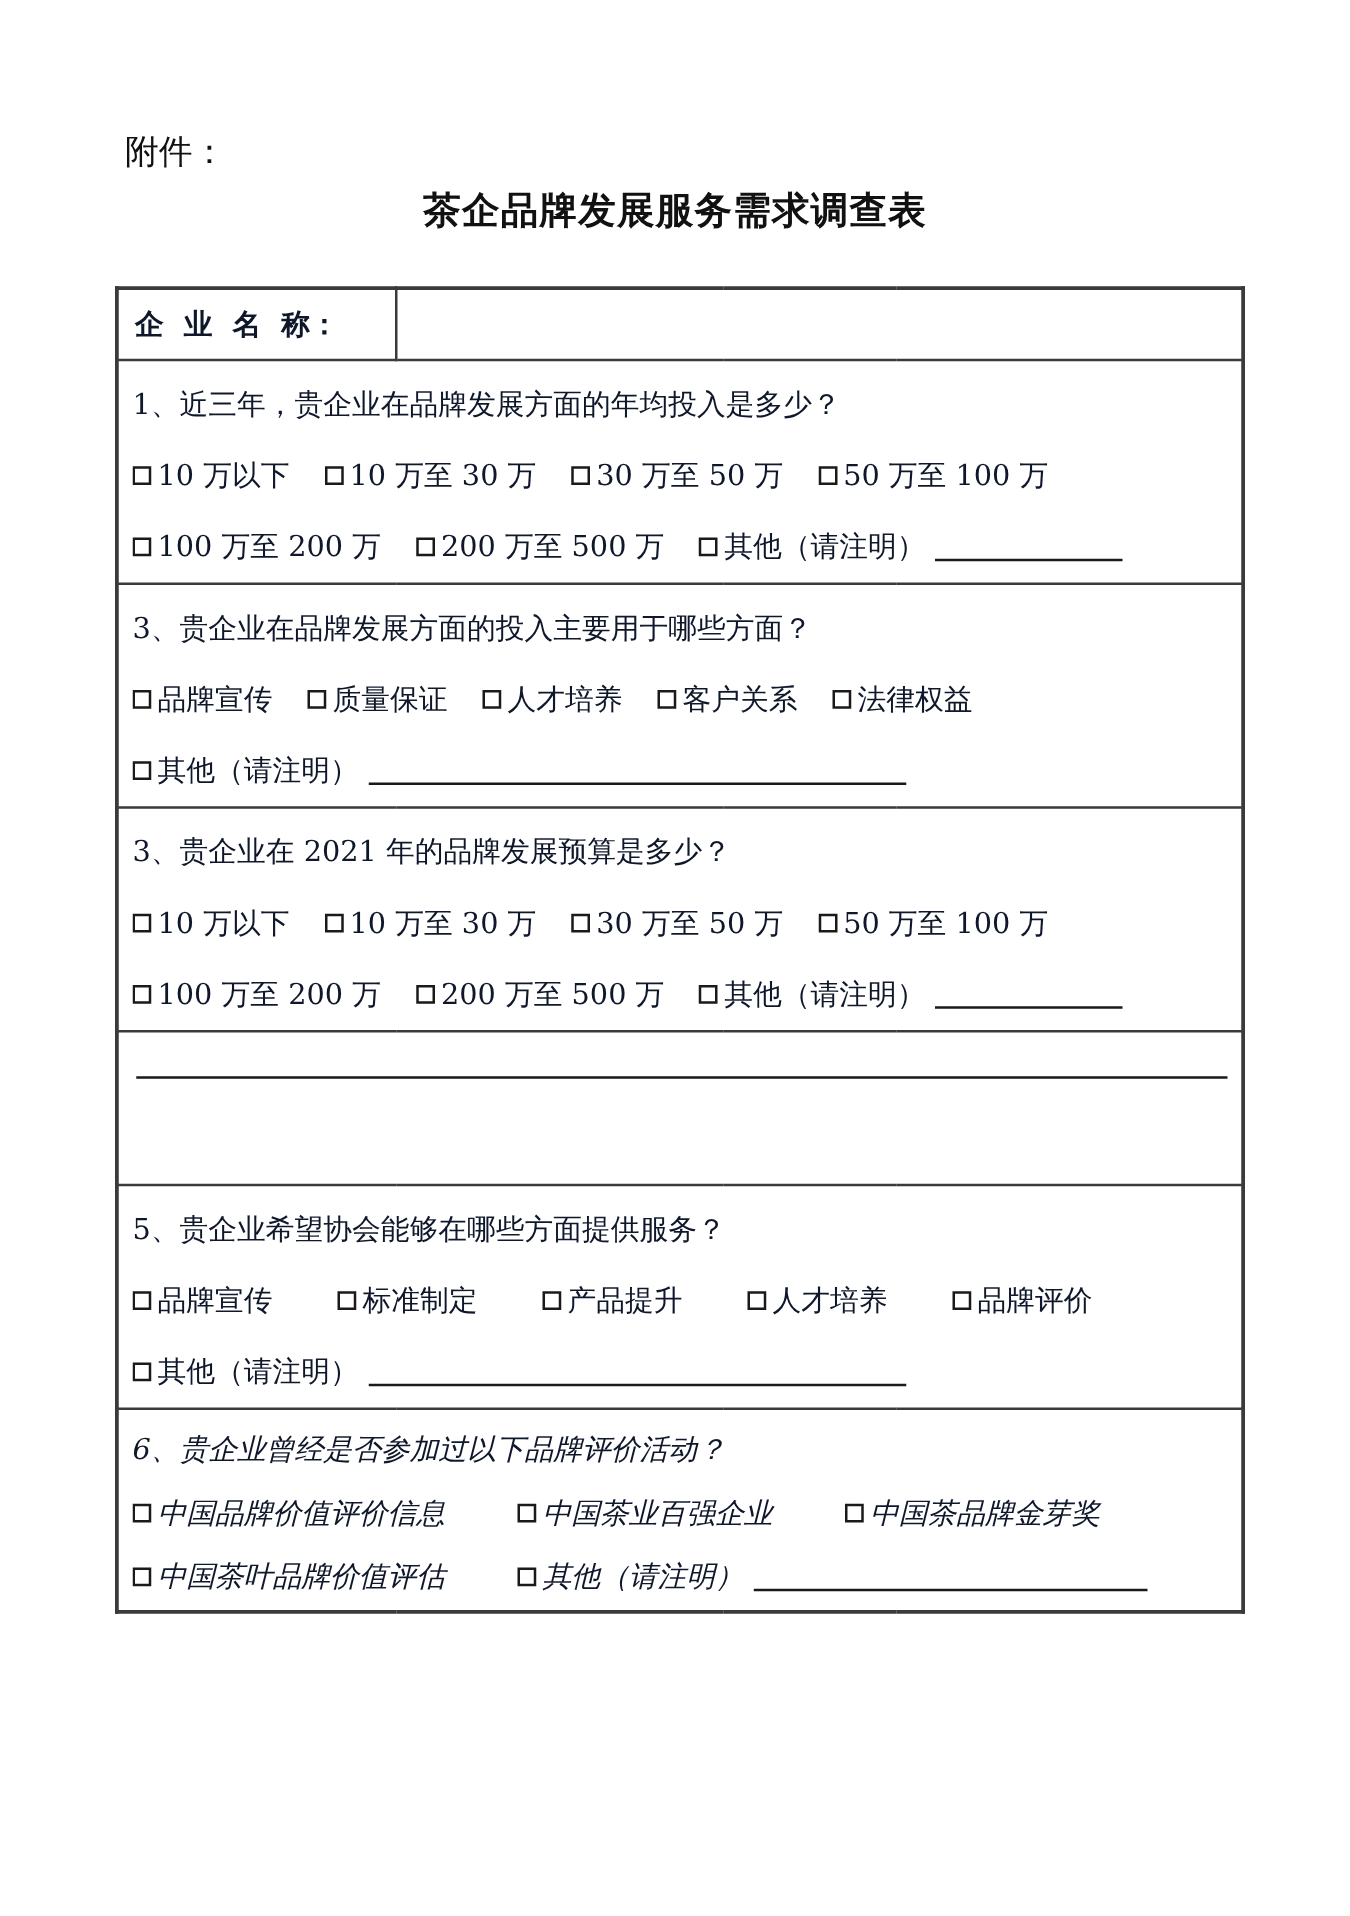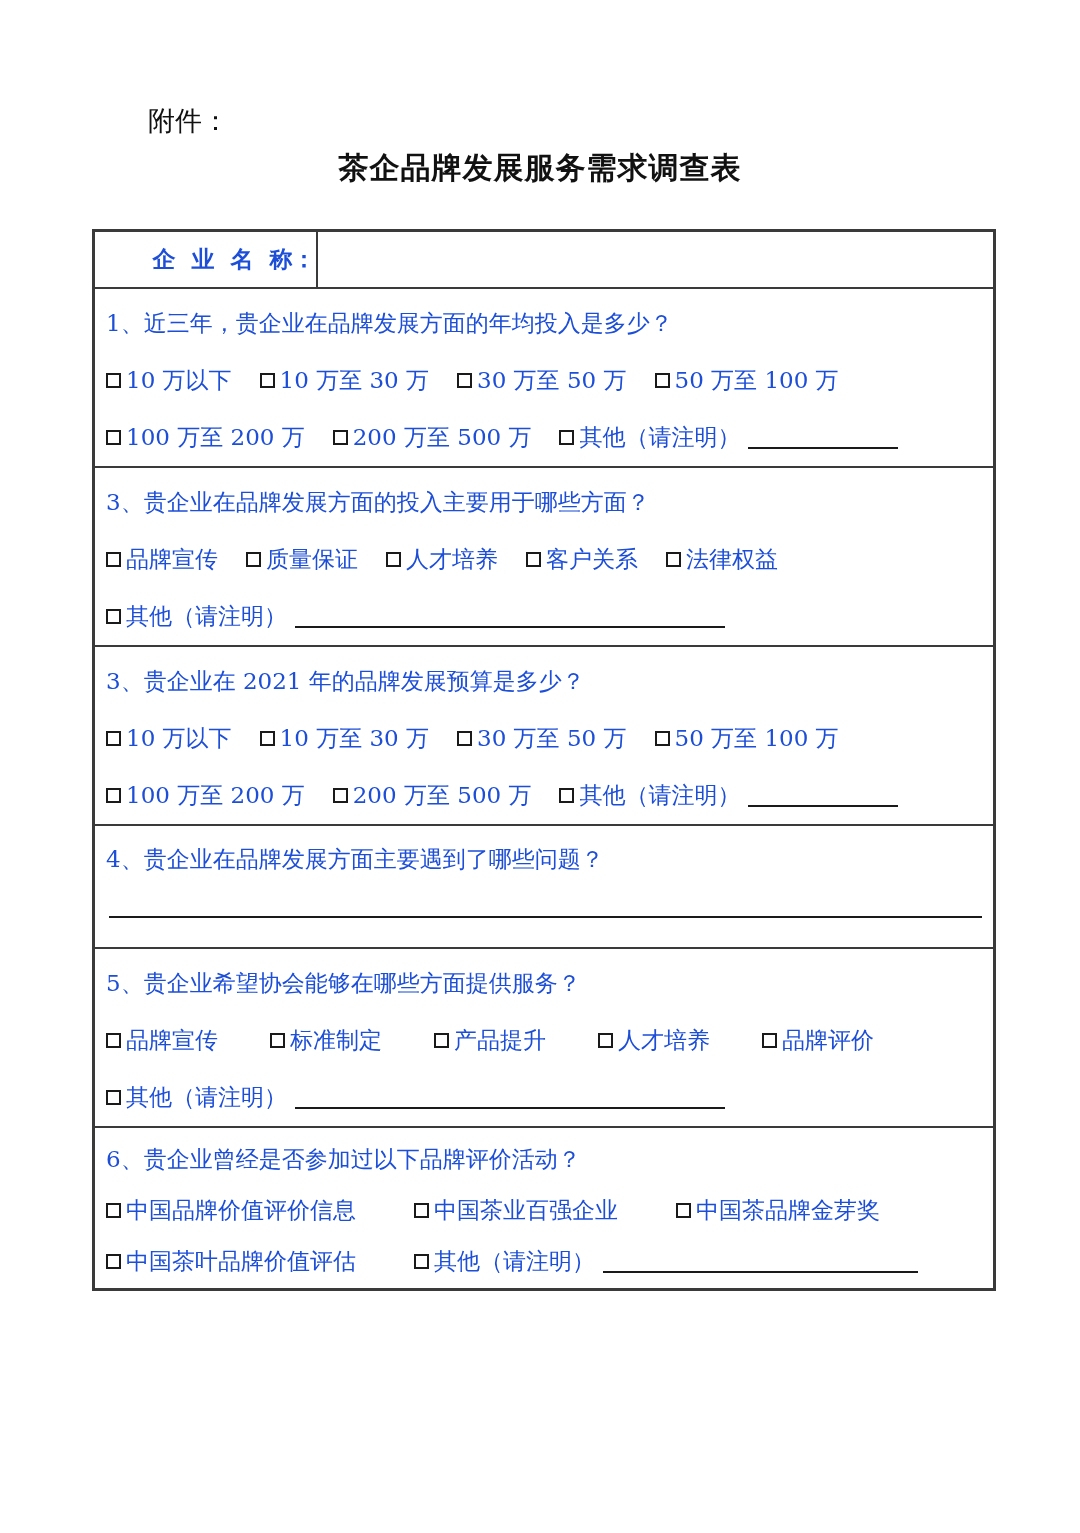--- a/index.html
+++ b/index.html
@@ -2,38 +2,37 @@
 <html><head>
 <meta charset="utf-8">
 <style>
   * { box-sizing: border-box; }
   html,body { margin:0; padding:0; }
   body {
     width:1080px; height:1533px; position:relative;
     background:#ffffff; color:#111;
     font-family:"DejaVu Serif","Liberation Serif",serif;
   }
-  .attachment { position:absolute; left:100px; top:103px; font-size:27px;margin-left:48px; }
+  .attachment { position:absolute; left:100px; top:103px; font-size:27px; }
   .title {
     position:absolute; left:0; top:148px; width:100%;
     text-align:center; font-size:30px; font-weight:700; letter-spacing:1px;
   }
   table.form-table {
     position:absolute; left:92px; top:229px; width:901px;
     border-collapse:collapse; table-layout:fixed;
-    font-size:23px; color:#1d4ed8;
+    font-size:23px; color:#0f172a;
     border:3px solid #3a3a3a;
-    text-align:right;
   }
   td { border:2px solid #3a3a3a; padding:0; vertical-align:middle; }
   .lbl { font-weight:700; padding-left:13px; white-space:pre; }
   .val { background:#fff; }
   .r57 { height:57px; } .r58 { height:58px; }
   .r173 { height:173px; } .r172 { height:172px; }
-  .r123 { height:123px; } .r163 { height:163px; }
+  .r123 { height:123px; } .r163 { height:163px;font-style:italic; }
   .qcell { vertical-align:top; padding:6px 8px 0 11px; }
   .qline {
     height:57px; display:flex; align-items:center;
     white-space:nowrap; overflow:hidden;
   }
   .q6row .qline { height:51px; }
   .q4row .qline { height:55px; }
   .opt { display:inline-flex; align-items:center; margin-right:28px; }
   .q5row .opt { margin-right:52px; }
   .q6row .opt { margin-right:58px; }
@@ -180,21 +179,20 @@
               <span class="cb"></span>
               <span>其他（请注明）</span>
               <span class="blank w150"></span>
             </span>
       </div>
     </td>
   </tr>
 
   <tr class="r123 q4row">
     <td class="qcell" colspan="4">
-      <div class="qline">4、贵企业在品牌发展方面主要遇到了哪些问题？</div>
       <div class="fullline"></div>
     </td>
   </tr>
 
   <tr class="r172 q5row">
     <td class="qcell" colspan="4">
       <div class="qline">5、贵企业希望协会能够在哪些方面提供服务？</div>
       <div class="qline">
         <span class="opt">
               <span class="cb"></span>

